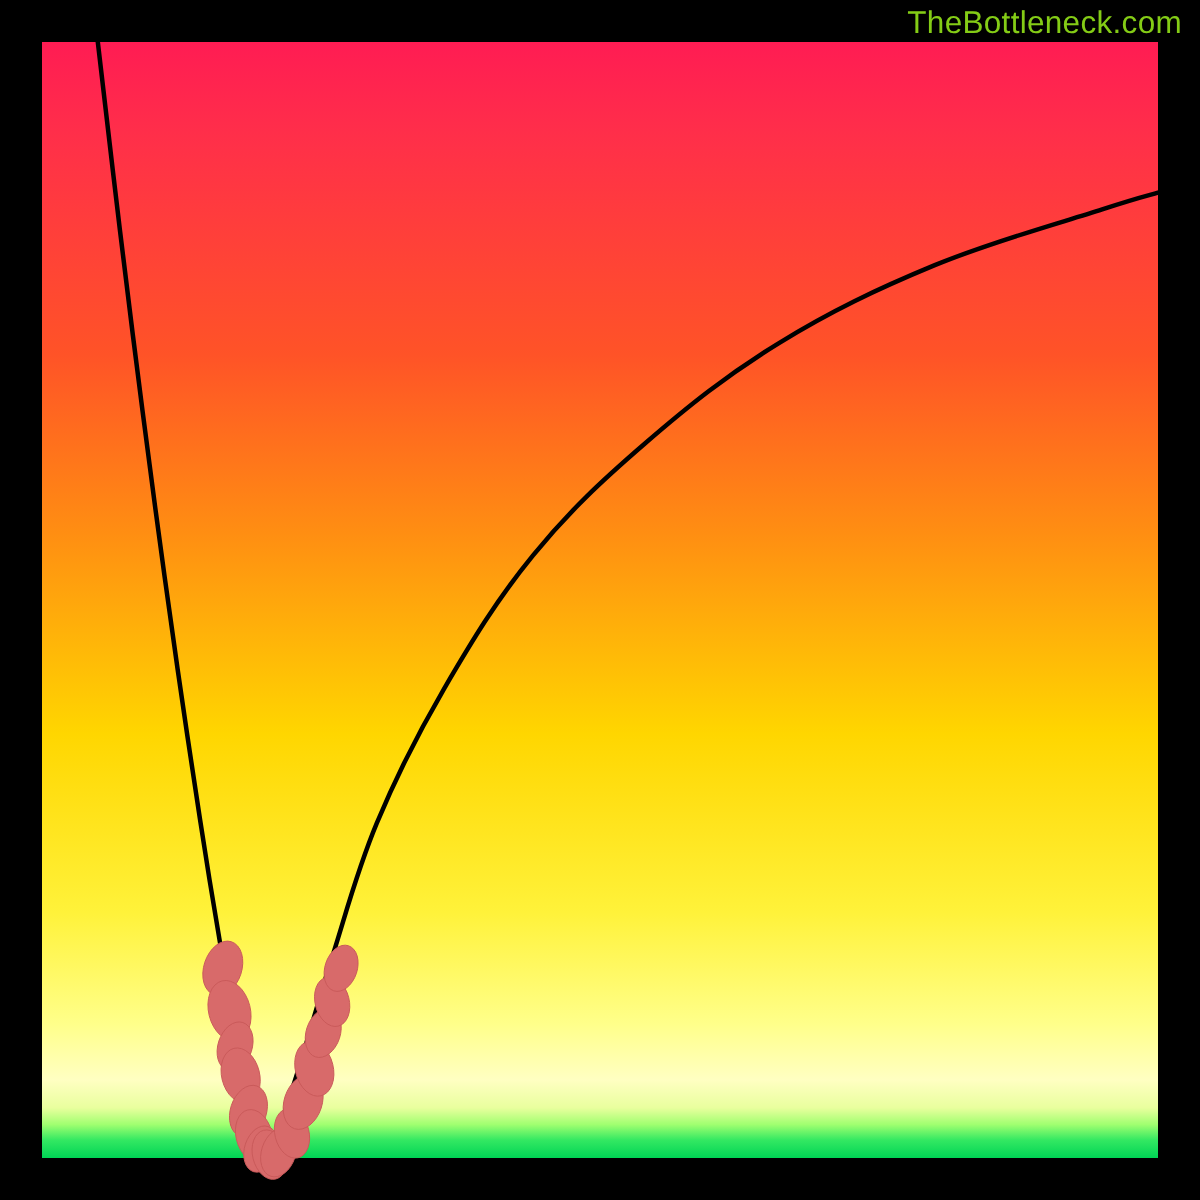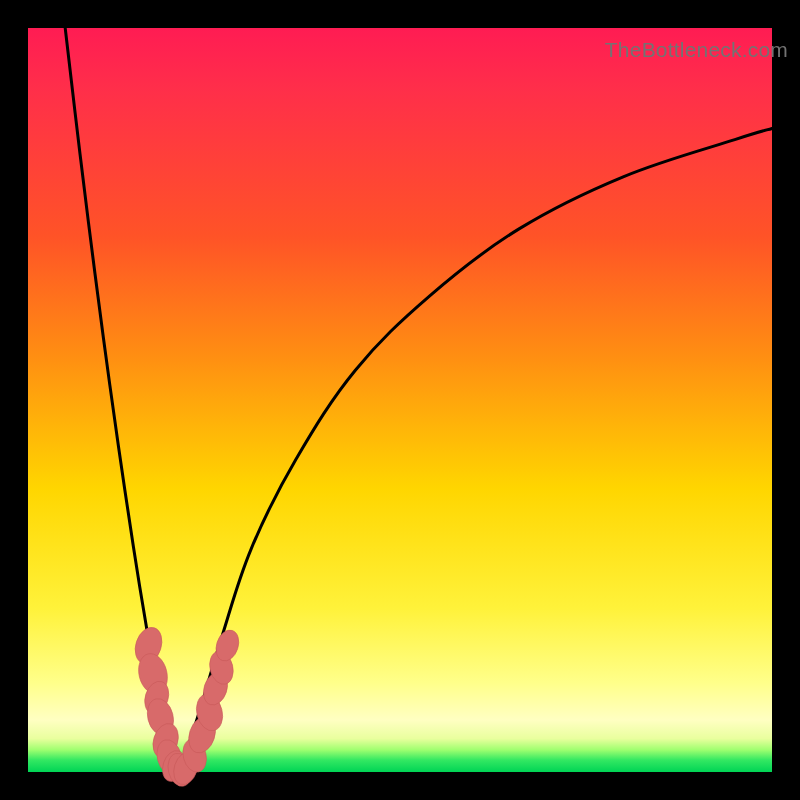--- a/index.html
+++ b/index.html
@@ -39,26 +39,25 @@
       #e9ff9e 95.5%,
       #a0ff70 97%,
       #33e862 98.4%,
       #00d455 100%
     );
   }
   .watermark {
     position: absolute;
     top: 4px;
     right: 12px;
-    color: #737373;
+    color: #84cc16;
     font-size: 21px;
     letter-spacing: 0.2px;
     font-weight: 500;
     user-select: none;
-    margin-top: 34px;
   }
   svg.curve {
     position: absolute;
     left: 0;
     top: 0;
     width: 744px;
     height: 744px;
     overflow: visible;
   }
 </style>

